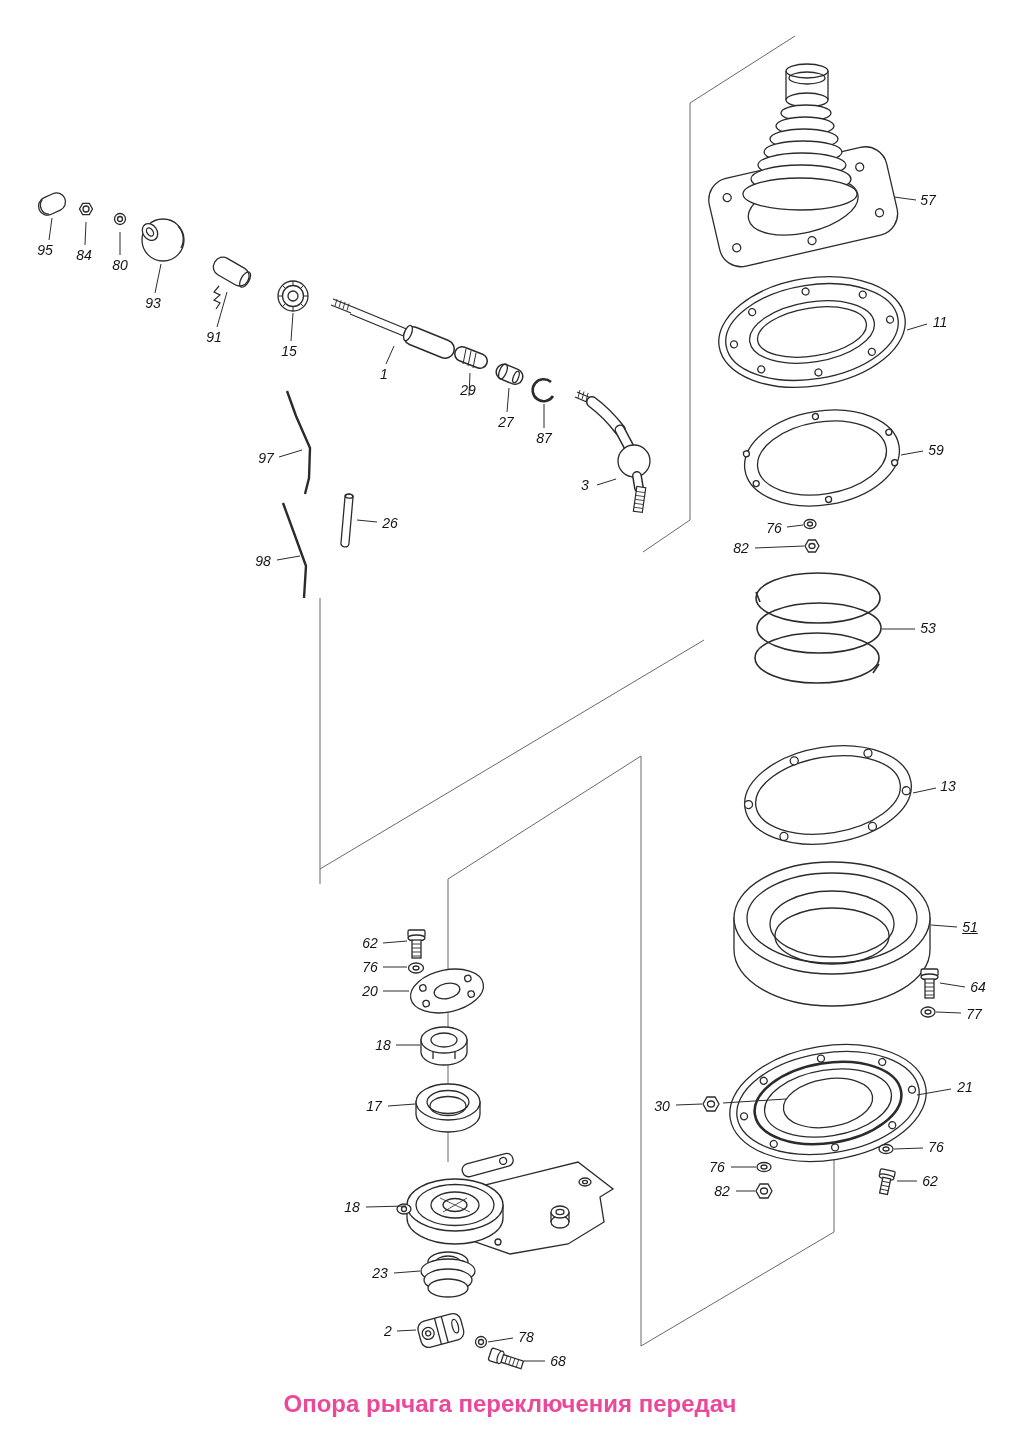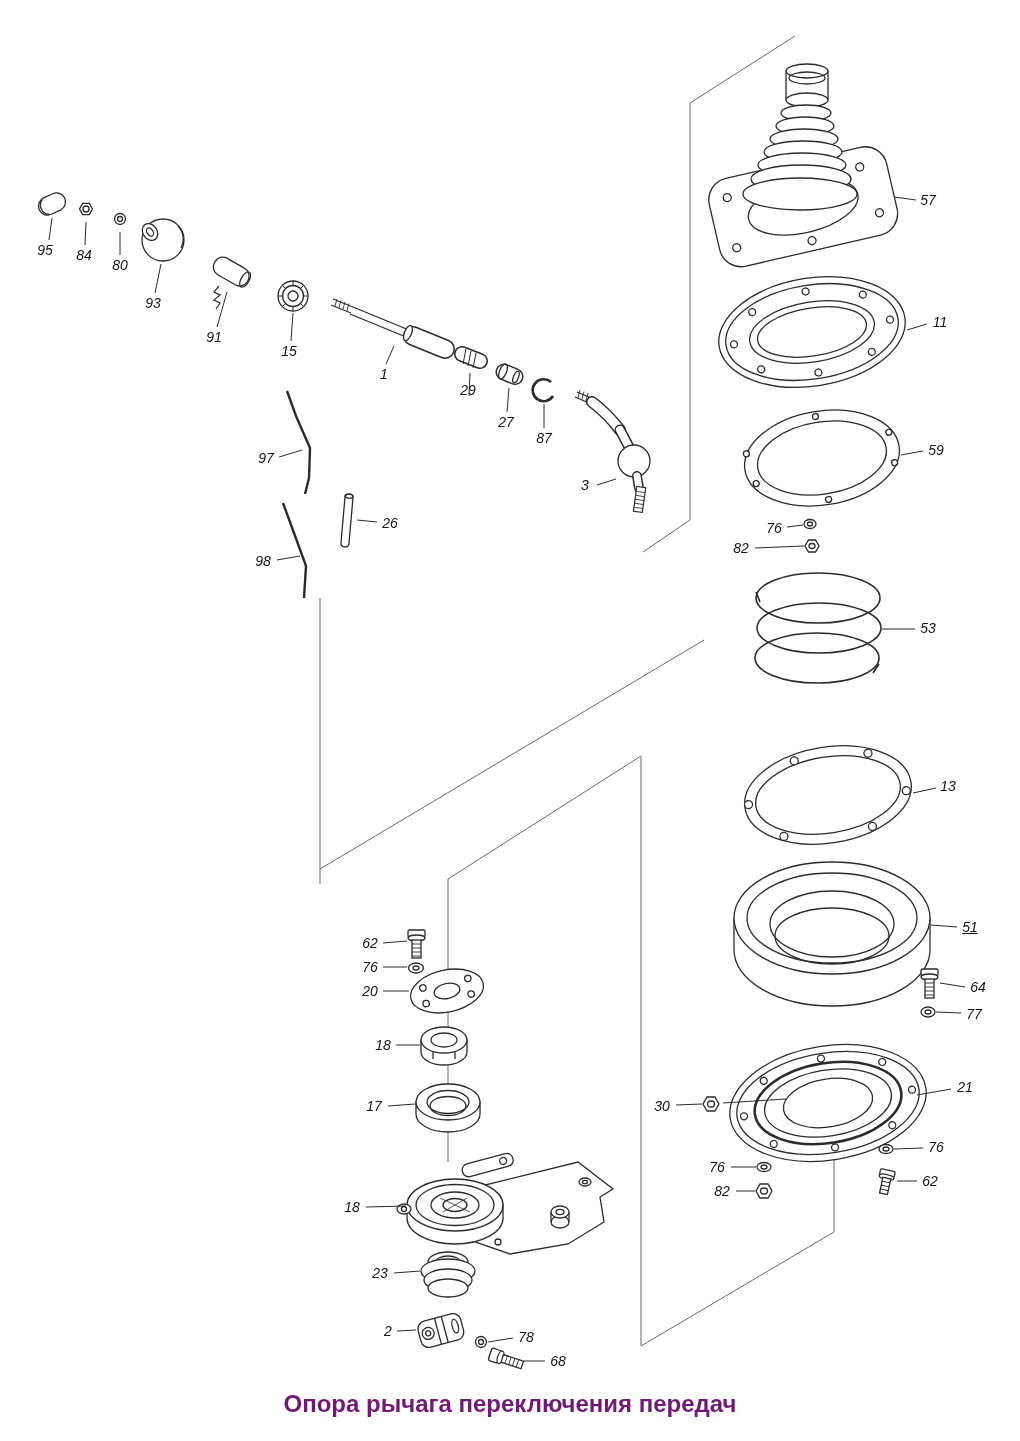--- a/index.html
+++ b/index.html
@@ -20,21 +20,21 @@
     color: #141414;
     white-space: nowrap;
     font-family: "Liberation Sans", sans-serif;
   }
   .title {
     position: absolute;
     left: 0; right: 0; top: 1390px;
     text-align: center;
     font-weight: 700;
     font-size: 24px;
-    color: #701a75;
+    color: #ec4899;
     font-family: "Liberation Sans", sans-serif;
   }
 </style>
 </head>
 <body>
 
 <div class="stage">
 
   <svg class="art" width="1020" height="1441" viewBox="0 0 1020 1441" xmlns="http://www.w3.org/2000/svg">
     <g stroke="#2b2b2b" stroke-width="1.3" fill="none">

